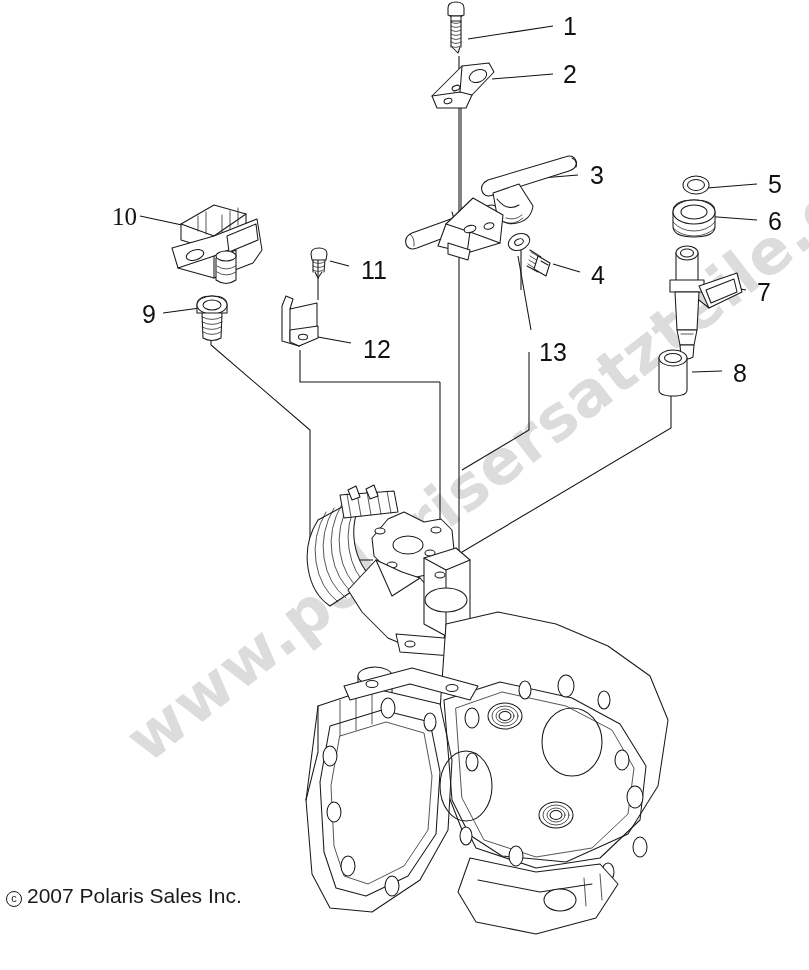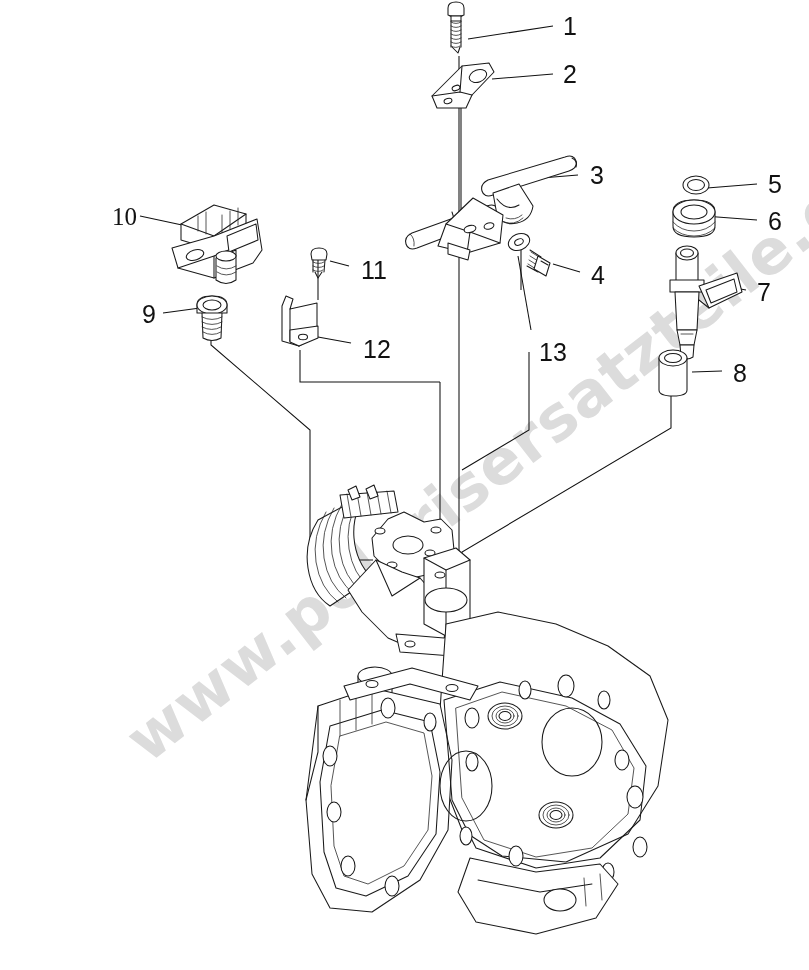--- a/index.html
+++ b/index.html
@@ -360,14 +360,17 @@
   <div class="callout" style="left:768px;top:172px;">5</div>
   <div class="callout" style="left:768px;top:209px;">6</div>
   <div class="callout" style="left:757px;top:280px;">7</div>
   <div class="callout" style="left:733px;top:361px;">8</div>
   <div class="callout" style="left:142px;top:302px;">9</div>
   <div class="callout" style="left:112px;top:204px;font-family:Liberation Serif, serif;">10</div>
   <div class="callout" style="left:361px;top:258px;">11</div>
   <div class="callout" style="left:363px;top:337px;">12</div>
   <div class="callout" style="left:529px;top:340px;margin-left:10px;">13</div>
 
+  <div id="copyright">
+    <span class="csym">c</span><span>2007 Polaris Sales Inc.</span>
+  </div>
 
 </div>
 
 </body></html>

